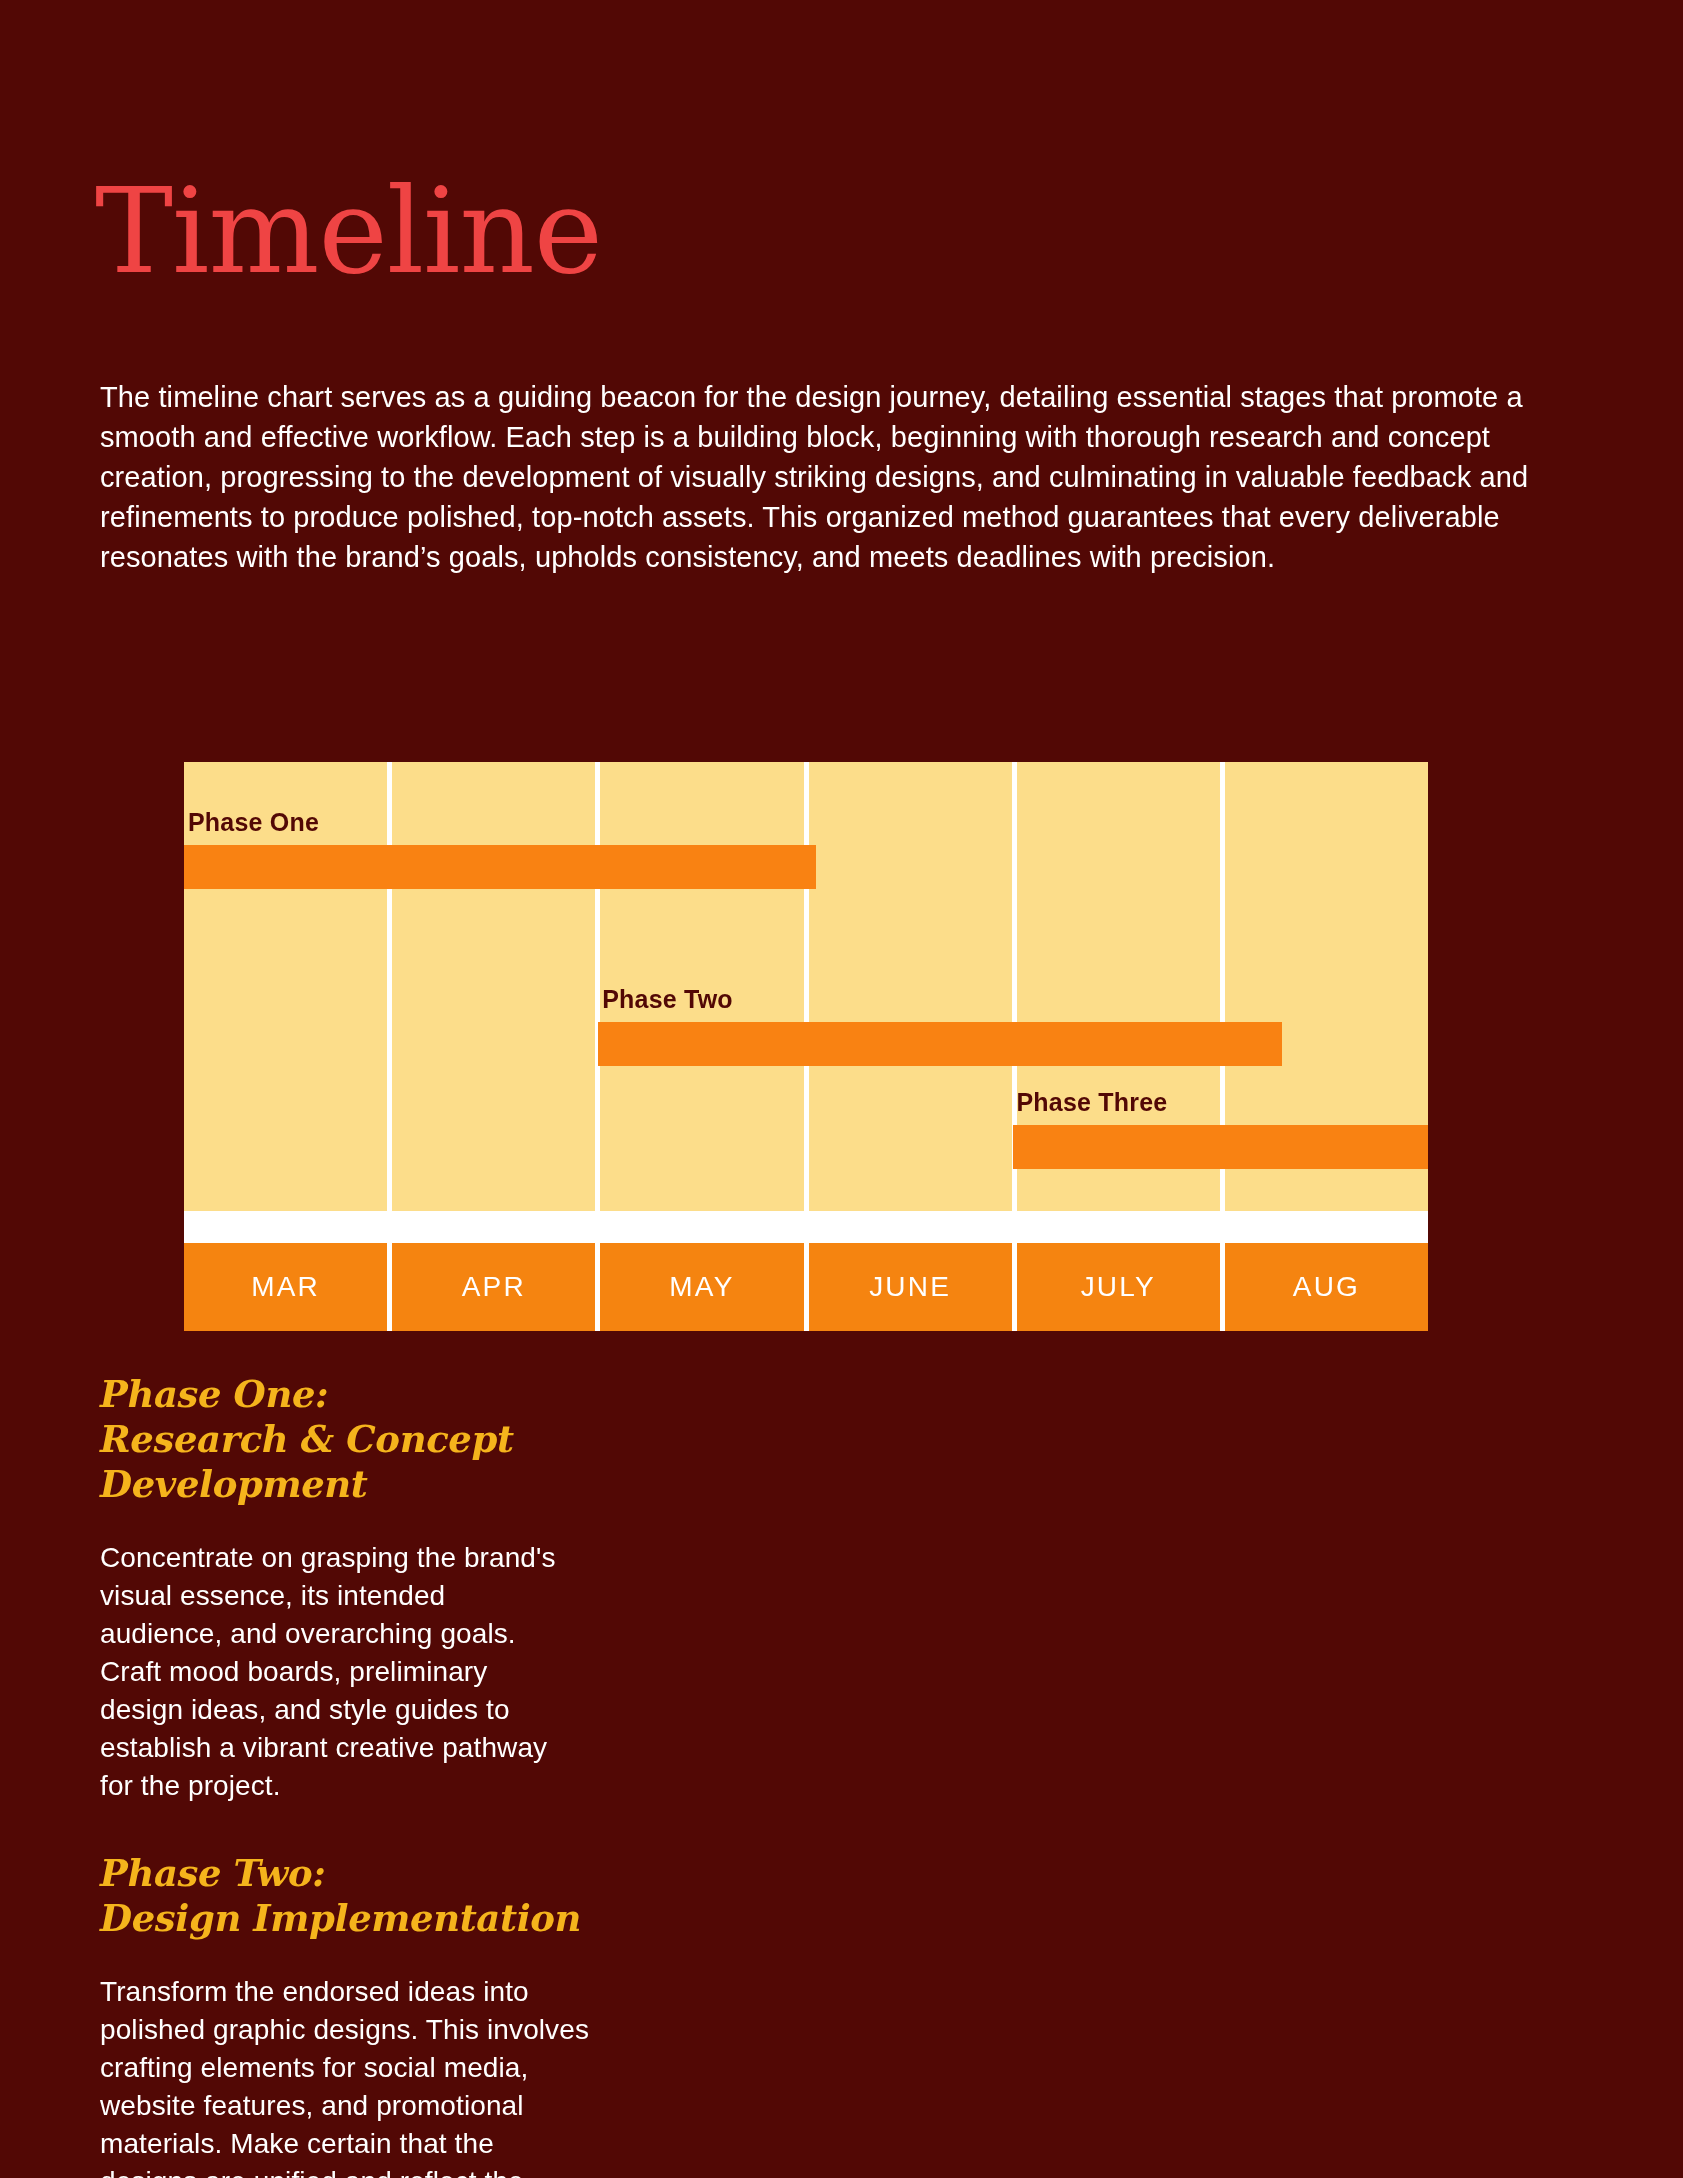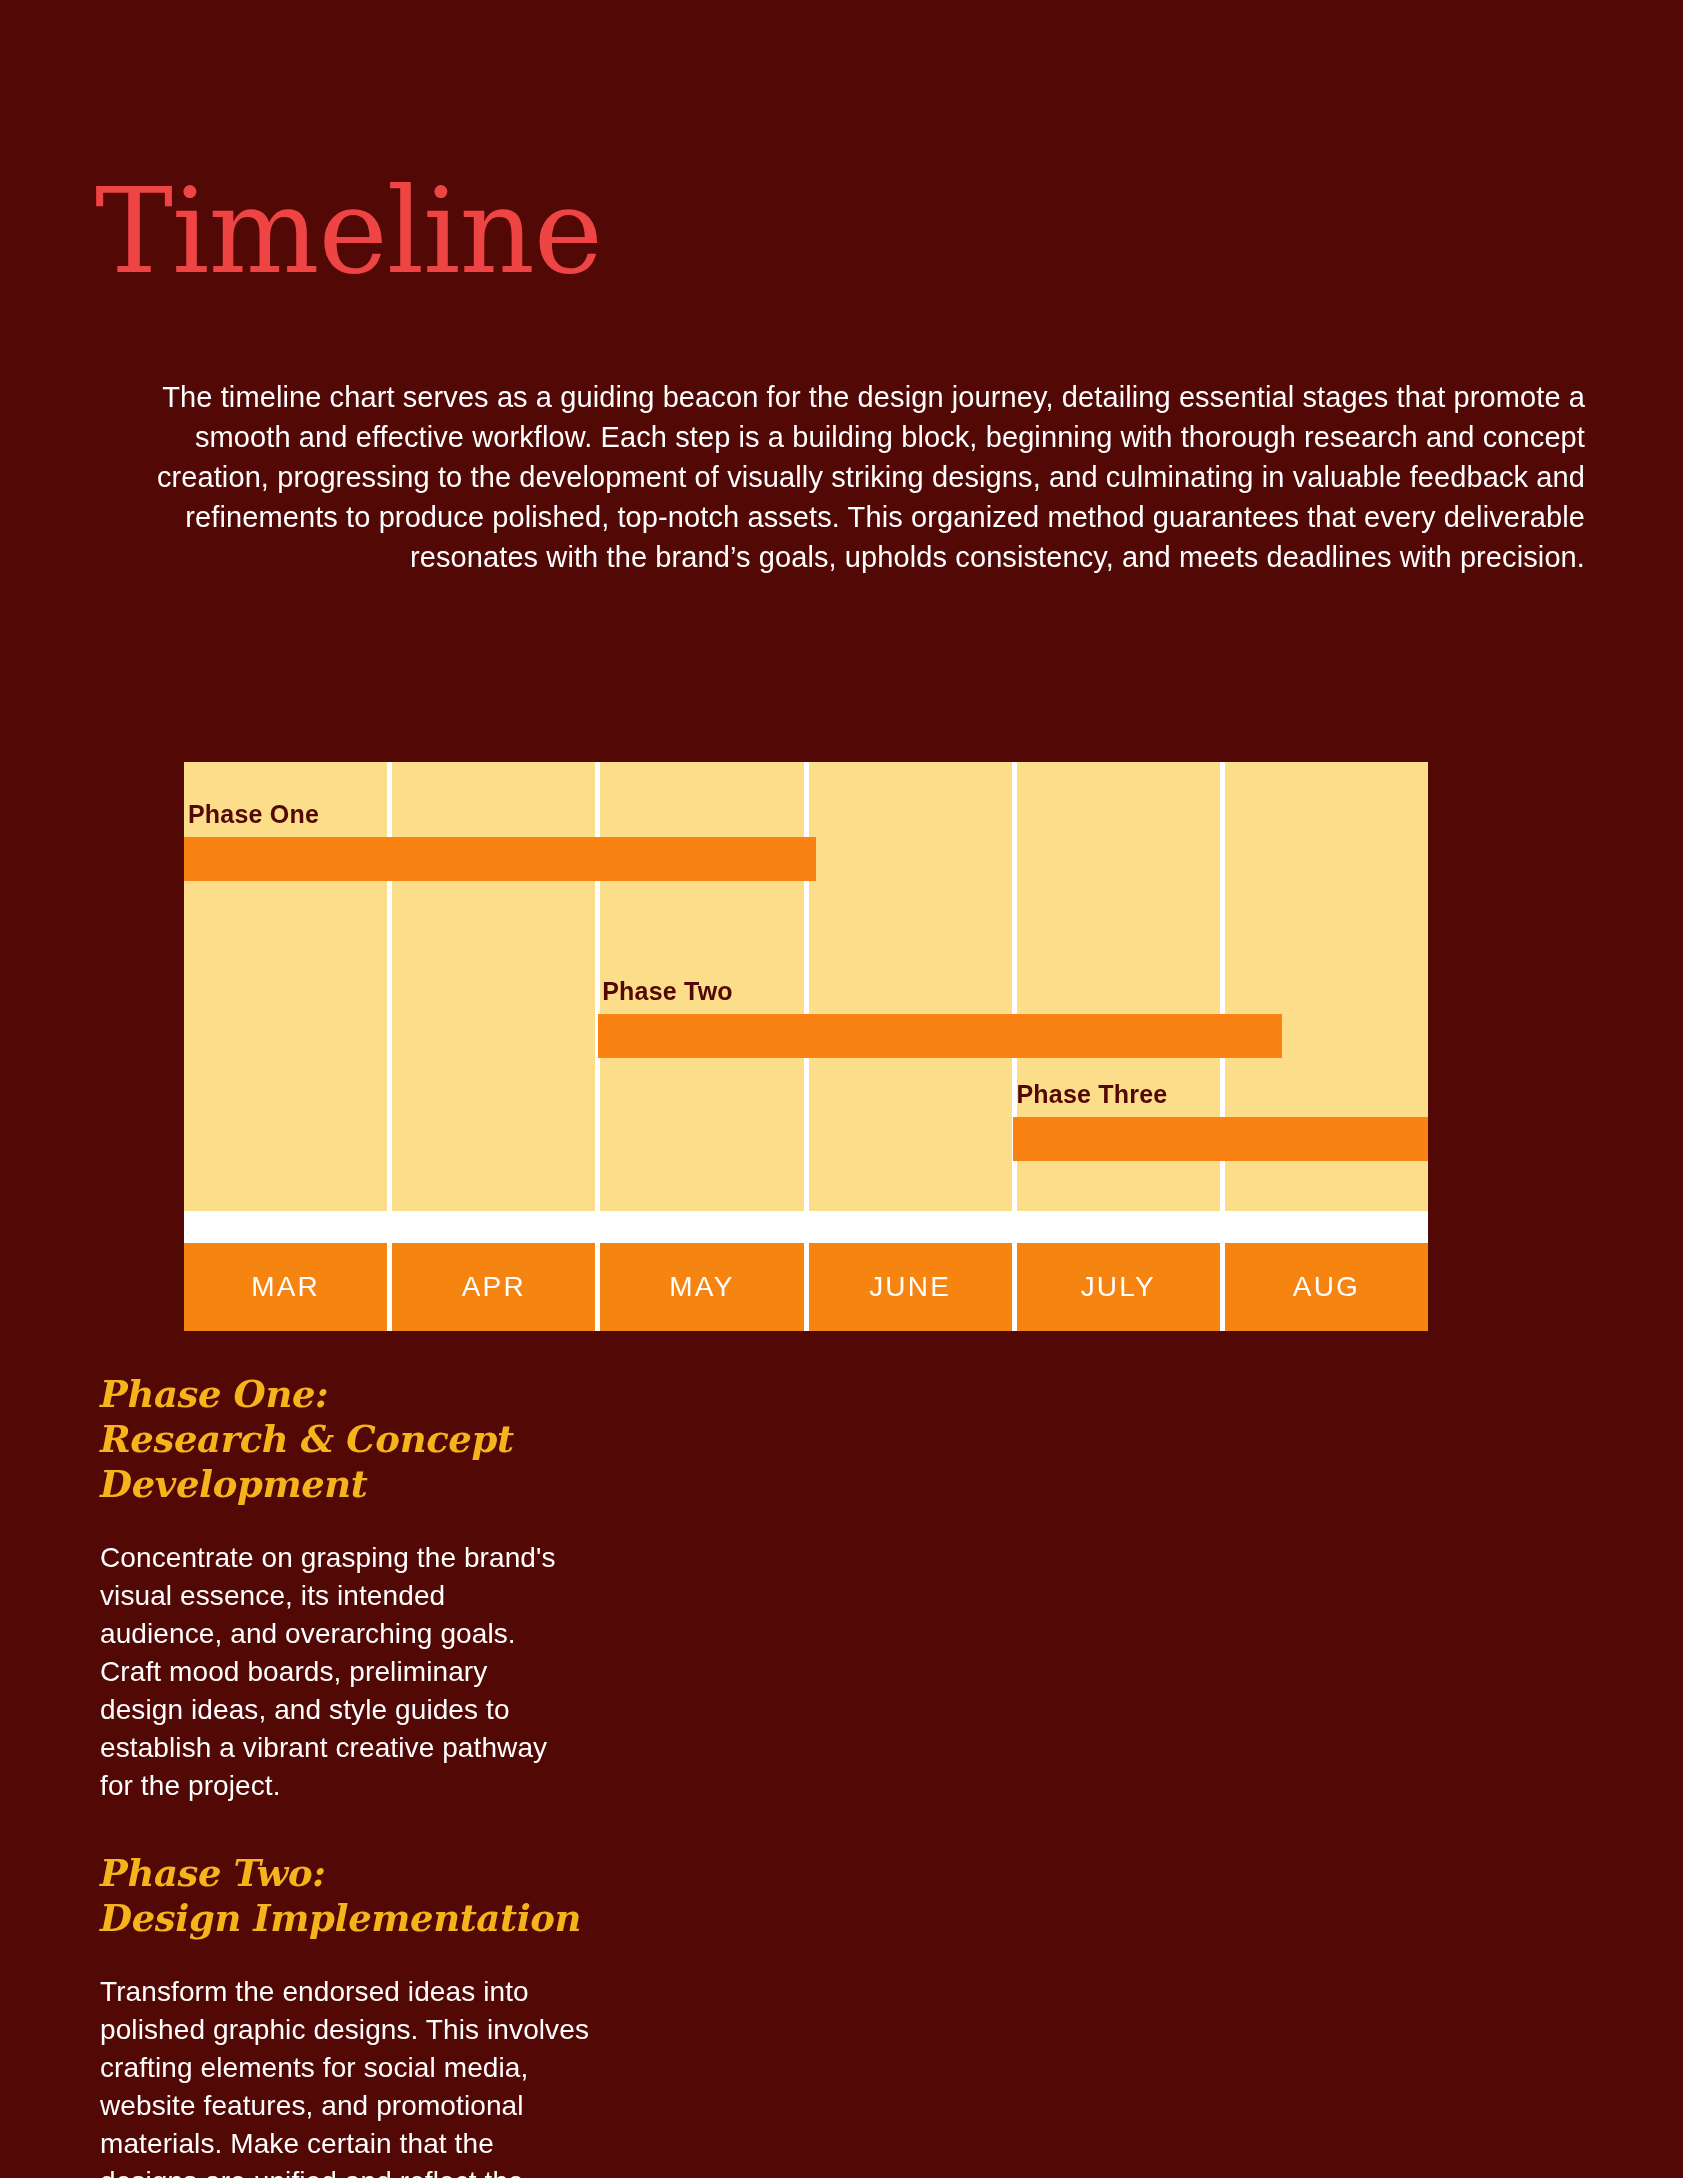--- a/index.html
+++ b/index.html
@@ -37,21 +37,20 @@
   
   .intro {
     position: absolute;
     left: 100px;
     top: 348px;
     width: 1485px;
     font-size: 29px;
     line-height: 40px;
     color: #ffffff;
     letter-spacing: 0.1px;
-    text-align: right;
   }
 
   
   .chart {
     position: absolute;
     left: 184px;
     top: 762px;
     width: 1244px;
     height: 543px;
     background: #ffffff;
@@ -95,21 +94,21 @@
     font-size: 28px;
     letter-spacing: 2.2px;
     font-weight: 500;
   }
   .axis-cell:last-child { border-right: none; }
 
   
   .bars {
     position: absolute;
     left: 0;
-    top: 4px;
+    top: 12px;
     width: 100%;
     height: 346px;
     pointer-events: none;
     text-decoration: underline;
   }
   .bar-group {
     position: absolute;
     height: 0;
   }
   .bar-label {

